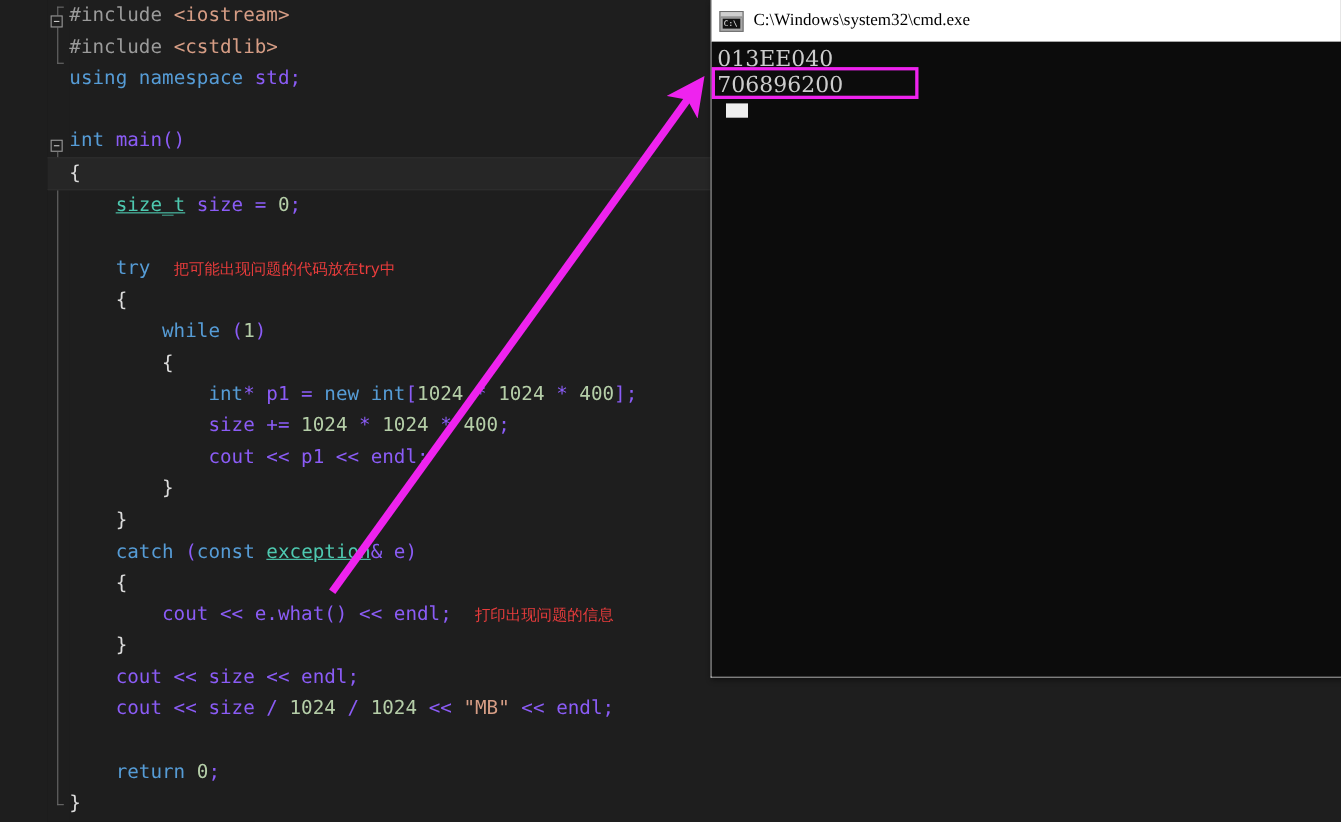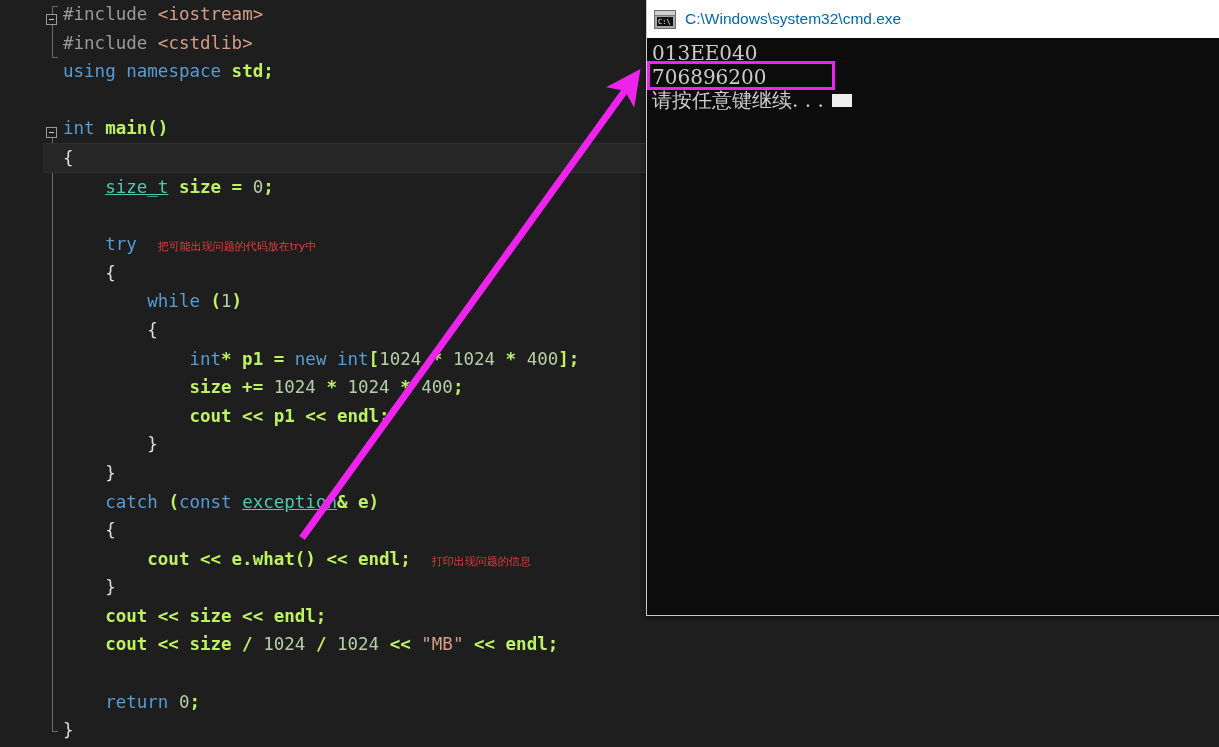--- a/index.html
+++ b/index.html
@@ -81,27 +81,27 @@
     border-top: 1px solid #2f2f2f;
     border-bottom: 1px solid #2f2f2f;
     height: 30px;
   }
 
   .kw     { color: #569cd6; }   
   .type   { color: #4ec9b0; text-decoration: underline; }   
   .pp     { color: #9b9b9b; }   
   .str    { color: #d69d85; }   
   .num    { color: #b5cea8; }   
-  .plain  { color: #bef264; font-weight: bold; }
+  .plain  { color: #8b5cf6; }
   .brace  { color: #dcdcdc; }
 
   .cmt-cn {
     color: #e83c3c;
     font-family: "DejaVu Sans", sans-serif;
-    font-size: 11px;
+    font-size: 14px;
   }
 
   
   #arrow {
     position: absolute;
     left: 0; top: 0;
     width: 1219px; height: 747px;
     pointer-events: none;
   }
 
@@ -147,23 +147,23 @@
     background: #111;
     color: #f0f0f0;
     font-family: "DejaVu Sans Mono", monospace;
     font-size: 7px;
     line-height: 10px;
     text-align: left;
     padding-left: 1px;
     box-sizing: border-box;
   }
   #cmd-title-text {
-    font-family: Liberation Sans, sans-serif;
+    font-family: Liberation Serif, serif;
     font-size: 15.5px;
-    color: #0369a1;
+    color: #000000;
   }
   #cmd-body {
     position: absolute;
     left: 0; top: 38px; right: 0; bottom: 0;
     background: #0c0c0c;
     padding: 4px 16px 0 5px;
     box-sizing: border-box;
   }
   .cline {
     font-family: "DejaVu Serif", serif;
@@ -226,19 +226,19 @@
       <div id="cmd-icon">
         <div class="bar"></div>
         <div class="scr">C:\</div>
       </div>
       <span id="cmd-title-text">C:\Windows\system32\cmd.exe</span>
     </div>
 
     <div id="cmd-body">
       <div class="cline">013EE040</div>
       <div class="cline">706896200</div>
-      <div class="cline"><span>请按任意键继续. . .</span><span id="cmd-cursor"></span></div>
+      <div class="cline"><span id="cmd-cursor"></span></div>
     </div>
   </div>
 
   <div id="hl-box"></div>
 
 </div>
 
 </body></html>

